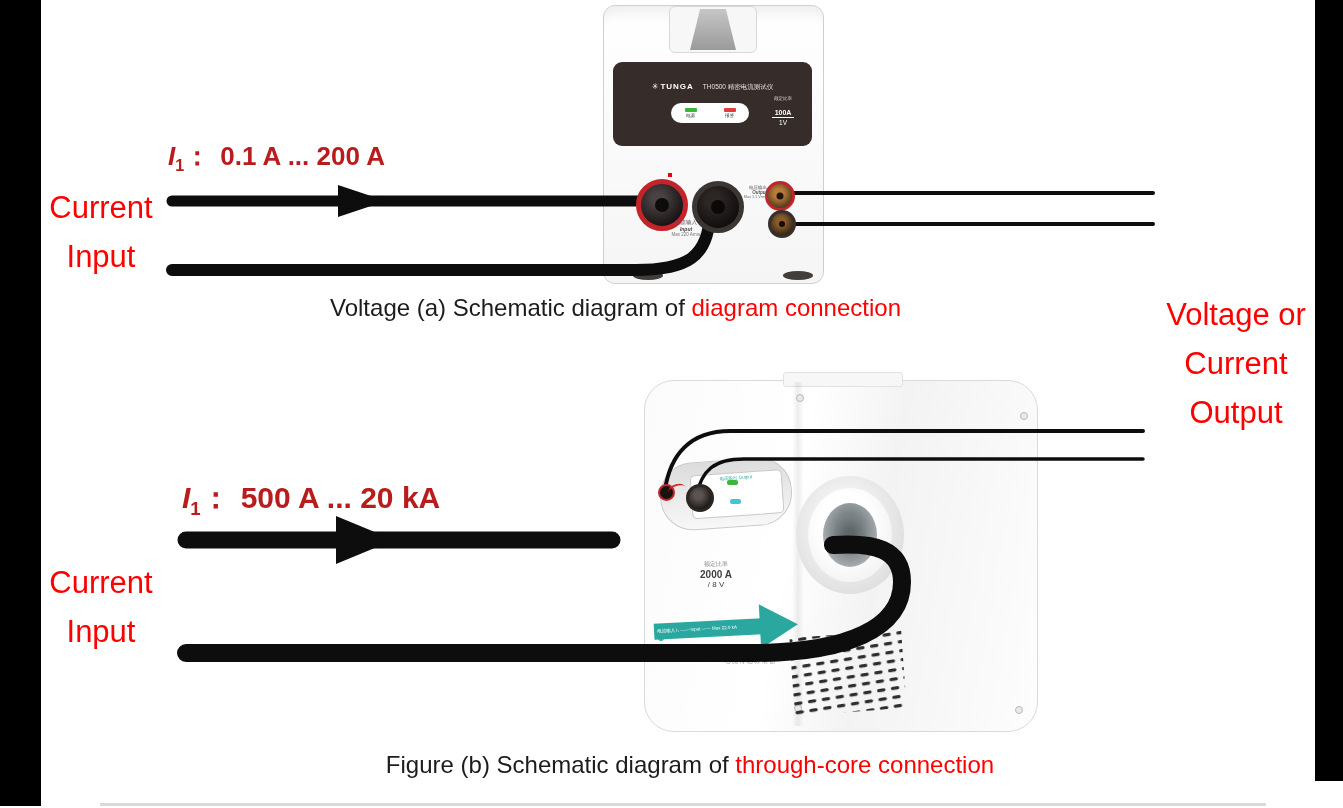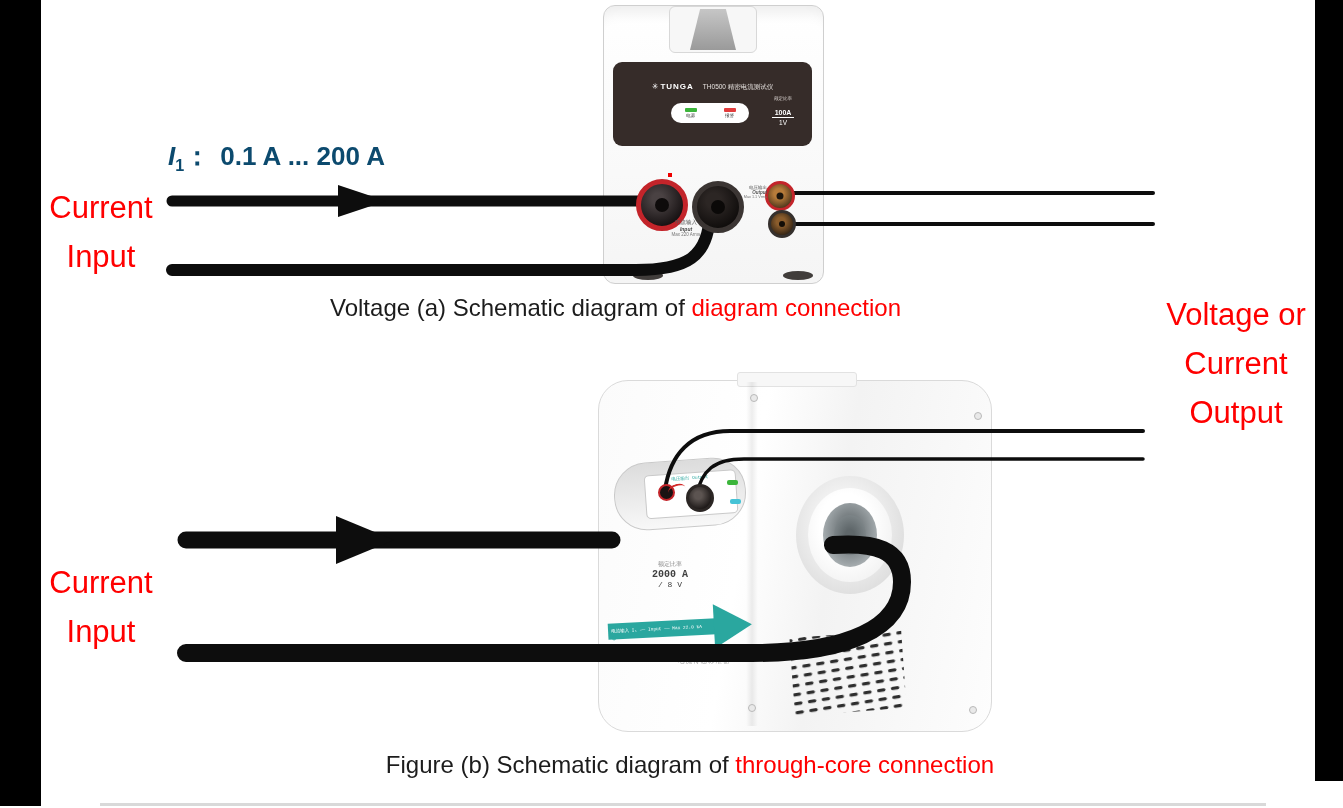--- a/index.html
+++ b/index.html
@@ -5,21 +5,21 @@
   html,body{margin:0;padding:0;background:#fff;}
   #canvas{position:relative;width:1343px;height:808px;background:#ffffff;overflow:hidden;
           font-family:"Liberation Sans", sans-serif;}
   .abs{position:absolute;}
   
   .bar{background:#000;z-index:6;}
   .bottom-line{background:#d9d9d9;z-index:6;}
   
   .redlab{color:#ff0000;font-size:31px;line-height:49px;text-align:center;z-index:4;}
   
-  .range{font-weight:bold;color:#0c4a6e;z-index:4;white-space:nowrap;}
+  .range{font-weight:bold;color:#b91c1c;z-index:4;white-space:nowrap;}
   .range i{font-style:italic;}
   .range sub{font-size:0.62em;}
   .range .sep{margin-right:10px;}
   
   .caption{font-size:24px;color:#1c1c1c;text-align:center;z-index:4;white-space:nowrap;}
   .caption .red{color:#ff0000;}
   
   #wires{position:absolute;left:0;top:0;z-index:2;pointer-events:none;}
   
   #devA{left:603px;top:5px;width:219px;height:277px;z-index:1;}
@@ -48,21 +48,21 @@
   .inlab{position:absolute;left:648px;top:219px;width:76px;text-align:center;z-index:4;color:#555;}
   .inlab .cn{font-size:5.5px;}
   .inlab .en{font-size:5px;font-weight:bold;font-style:italic;color:#444;}
   .inlab .mx{font-size:4.5px;color:#777;}
   .outlab{position:absolute;left:731px;top:185px;width:36px;text-align:right;z-index:4;color:#555;}
   .outlab .cn{font-size:4.5px;}
   .outlab .en{font-size:4.5px;font-weight:bold;font-style:italic;}
   .outlab .mx{font-size:3.8px;color:#777;}
   .foot{position:absolute;background:#413d3b;border-radius:50%;z-index:1;}
   
-  #devB{left:598px;top:374px;width:392px;height:356px;z-index:1;font-family:Liberation Mono, monospace;}
+  #devB{left:644px;top:374px;width:392px;height:356px;z-index:1;}
   .boxB{position:absolute;left:0;top:6px;width:100%;height:350px;border-radius:30px;border:1px solid #dadada;
         background:linear-gradient(100deg,#fbfbfb 0%,#ffffff 38%,#f3f3f3 58%,#fdfdfd 100%);}
   .edgeB{position:absolute;left:148px;top:8px;width:12px;height:344px;
         background:linear-gradient(90deg,rgba(0,0,0,0),rgba(0,0,0,0.07),rgba(0,0,0,0));}
   .toprecess{position:absolute;left:139px;top:-2px;width:118px;height:13px;background:#f7f7f7;
         border:1px solid #e2e2e2;border-radius:3px;}
   .ovalB{position:absolute;left:16px;top:86px;width:130px;height:66px;border-radius:33px;
         background:linear-gradient(#dcdcdc,#f8f8f8);border:1px solid #c9c9c9;transform:rotate(-4deg);}
   .ovalB .card{position:absolute;left:30px;top:12px;width:90px;height:42px;background:#fff;
         border:1px solid #c9c9c9;border-radius:5px;}
@@ -226,20 +226,23 @@
   </div>
   <div class="abs redlab" style="left:1148px;top:290px;width:176px;">
     <div>Voltage or</div>
     <div>Current</div>
     <div>Output</div>
   </div>
 
   <div class="abs range" style="left:168px;top:139px;font-size:26px;">
     <i>I</i><sub>1</sub><span class="sep">：</span><span>0.1 A ... 200 A</span>
   </div>
+  <div class="abs range" style="left:182px;top:478px;font-size:30px;">
+    <i>I</i><sub>1</sub><span class="sep">：</span><span>500 A ... 20 kA</span>
+  </div>
 
   <div class="abs caption" style="left:330px;top:294px;width:560px;">
     <span>Voltage (a) Schematic diagram of </span><span class="red">diagram connection</span>
   </div>
   <div class="abs caption" style="left:310px;top:751px;width:760px;">
     <span>Figure (b) Schematic diagram of </span><span class="red">through-core connection</span>
   </div>
 
 </div>
 

